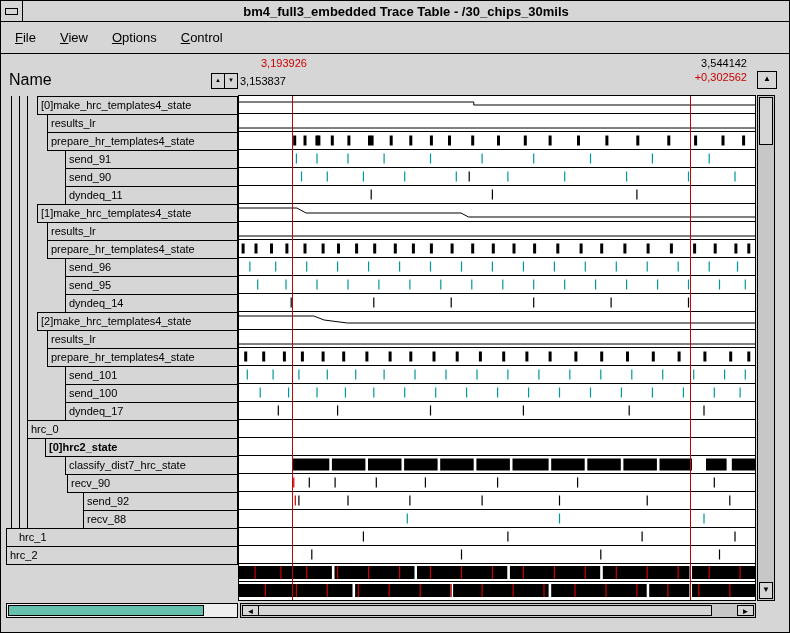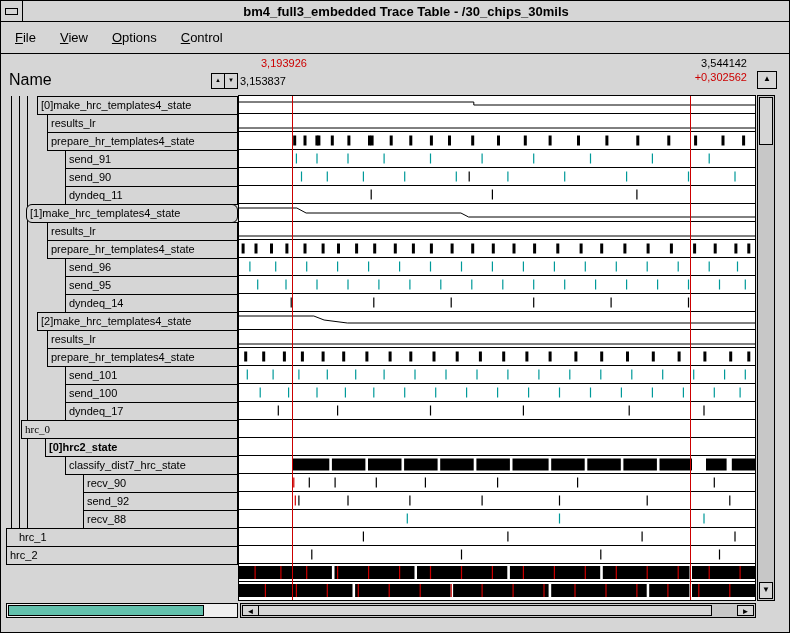--- a/index.html
+++ b/index.html
@@ -100,21 +100,21 @@
         <div class="name-row">
           <div class="name-cell" style="margin-left: 59px;">send_91</div>
         </div>
         <div class="name-row">
           <div class="name-cell" style="margin-left: 59px;">send_90</div>
         </div>
         <div class="name-row">
           <div class="name-cell" style="margin-left: 59px;">dyndeq_11</div>
         </div>
         <div class="name-row">
-          <div class="name-cell" style="margin-left: 20px; border-radius: 6px;">[1]make_hrc_templates4_state</div>
+          <div class="name-cell" style="margin-left: 31px;">[1]make_hrc_templates4_state</div>
         </div>
         <div class="name-row">
           <div class="name-cell" style="margin-left: 41px;">results_lr</div>
         </div>
         <div class="name-row">
           <div class="name-cell" style="margin-left: 41px;">prepare_hr_templates4_state</div>
         </div>
         <div class="name-row">
           <div class="name-cell" style="margin-left: 59px;">send_96</div>
         </div>
@@ -136,30 +136,30 @@
         <div class="name-row">
           <div class="name-cell" style="margin-left: 59px;">send_101</div>
         </div>
         <div class="name-row">
           <div class="name-cell" style="margin-left: 59px;">send_100</div>
         </div>
         <div class="name-row">
           <div class="name-cell" style="margin-left: 59px;">dyndeq_17</div>
         </div>
         <div class="name-row">
-          <div class="name-cell" style="margin-left: 15px; font-family: Liberation Serif, serif;">hrc_0</div>
+          <div class="name-cell" style="margin-left: 21px;">hrc_0</div>
         </div>
         <div class="name-row">
           <div class="name-cell" style="margin-left: 39px; font-weight: bold;">[0]hrc2_state</div>
         </div>
         <div class="name-row">
           <div class="name-cell" style="margin-left: 59px;">classify_dist7_hrc_state</div>
         </div>
         <div class="name-row">
-          <div class="name-cell" style="margin-left: 77px;">recv_90</div>
+          <div class="name-cell" style="margin-left: 61px;">recv_90</div>
         </div>
         <div class="name-row">
           <div class="name-cell" style="margin-left: 77px;">send_92</div>
         </div>
         <div class="name-row">
           <div class="name-cell" style="margin-left: 77px;">recv_88</div>
         </div>
         <div class="name-row">
           <div class="name-cell" style="margin-left: 0px; padding-left: 12px;">hrc_1</div>
         </div>

